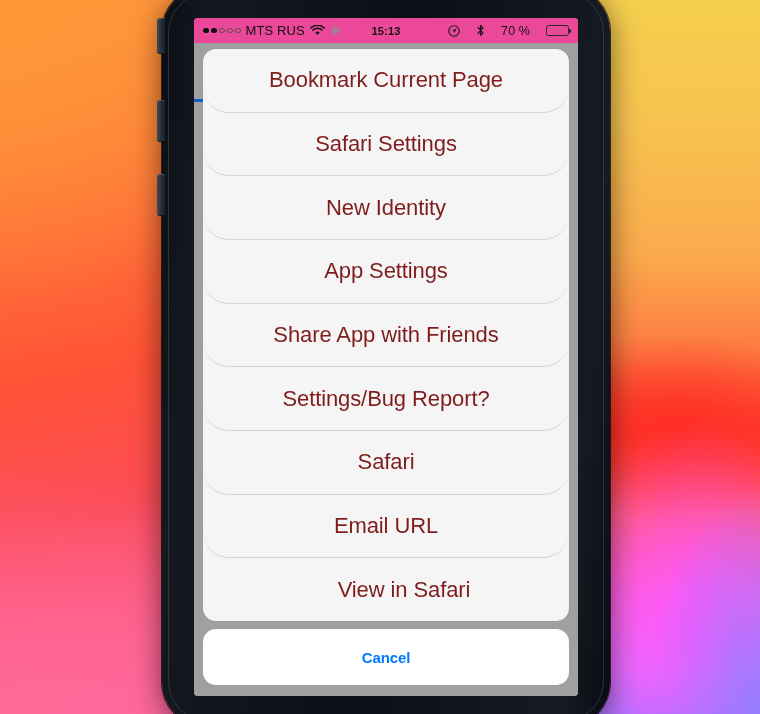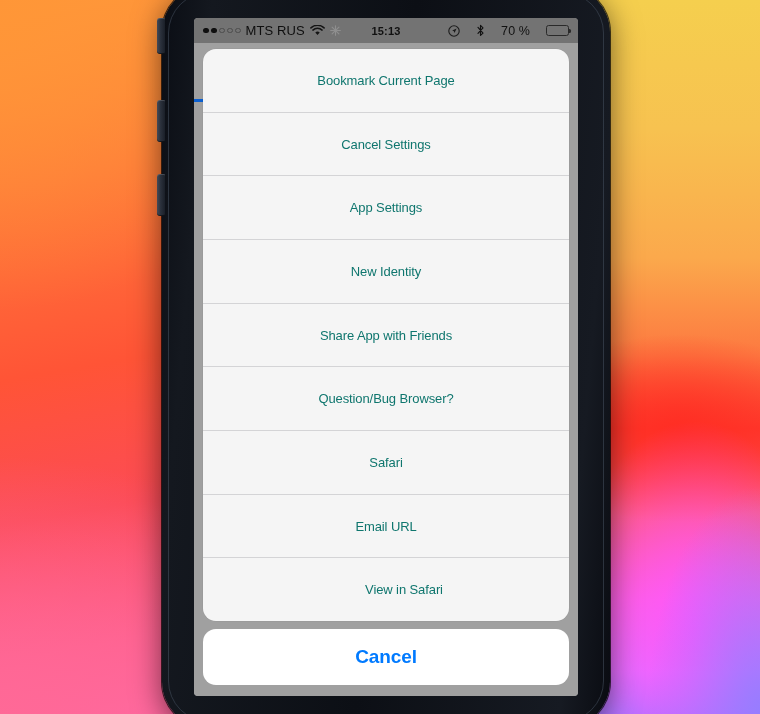--- a/index.html
+++ b/index.html
@@ -81,21 +81,21 @@
     height: 678px;
     border-radius: 4px;
     overflow: hidden;
     background: #9a9a9a;
   }
 
   
   .status-bar {
     position: relative;
     height: 25px;
-    background: #737373;
+    background: #ec4899;
     display: flex;
     align-items: center;
     padding: 0 9px;
     font-size: 12.5px;
     color: #111;
     letter-spacing: 0.1px;
   }
   .sb-left  { display: flex; align-items: center; gap: 5px; flex: 1 1 0; }
   .sb-center{ flex: 0 0 auto; font-weight: bold; font-size: 11px; letter-spacing: 0.2px; }
   .sb-right { display: flex; align-items: center; gap: 16px; flex: 1 1 0; justify-content: flex-end; }
@@ -156,39 +156,40 @@
     overflow: hidden;
     display: flex;
     flex-direction: column;
     box-shadow: 0 0 0 0.5px rgba(0,0,0,0.06);
   }
   .sheet-item {
     flex: 1 1 0;
     display: flex;
     align-items: center;
     justify-content: center;
-    color: #0f766e;
-    font-size: 13px;
+    color: #7f1d1d;
+    font-size: 22px;
     letter-spacing: -0.1px;
     border-bottom: 0.7px solid #d4d4d6;
     background: transparent;
     cursor: pointer;
     min-height: 52px;
+    border-radius: 26px;
   }
   .sheet-item:last-child { border-bottom: none; padding-left: 36px; }
 
   .sheet-cancel {
     flex: 0 0 56px;
     background: #ffffff;
     border-radius: 13px;
     display: flex;
     align-items: center;
     justify-content: center;
     color: #007aff;
-    font-size: 19px;
+    font-size: 15px;
     font-weight: bold;
     letter-spacing: -0.1px;
     cursor: pointer;
   }
 </style>
 </head>
 <body>
 
 <div id="stage">
 
@@ -254,25 +255,25 @@
         </div>
       </div>
 
       <div class="page-dim">
         <div class="progress-line"></div>
       </div>
 
       <div class="sheet-wrap">
         <div class="sheet-list" id="sheet-list">
             <div class="sheet-item">Bookmark Current Page</div>
-            <div class="sheet-item">Cancel Settings</div>
+            <div class="sheet-item">Safari Settings</div>
+            <div class="sheet-item">New Identity</div>
             <div class="sheet-item">App Settings</div>
-            <div class="sheet-item">New Identity</div>
             <div class="sheet-item">Share App with Friends</div>
-            <div class="sheet-item">Question/Bug Browser?</div>
+            <div class="sheet-item">Settings/Bug Report?</div>
             <div class="sheet-item">Safari</div>
             <div class="sheet-item">Email URL</div>
             <div class="sheet-item">View in Safari</div>
           </div>
         <div class="sheet-cancel">Cancel</div>
       </div>
 
     </div>
   </div>
 </div>

